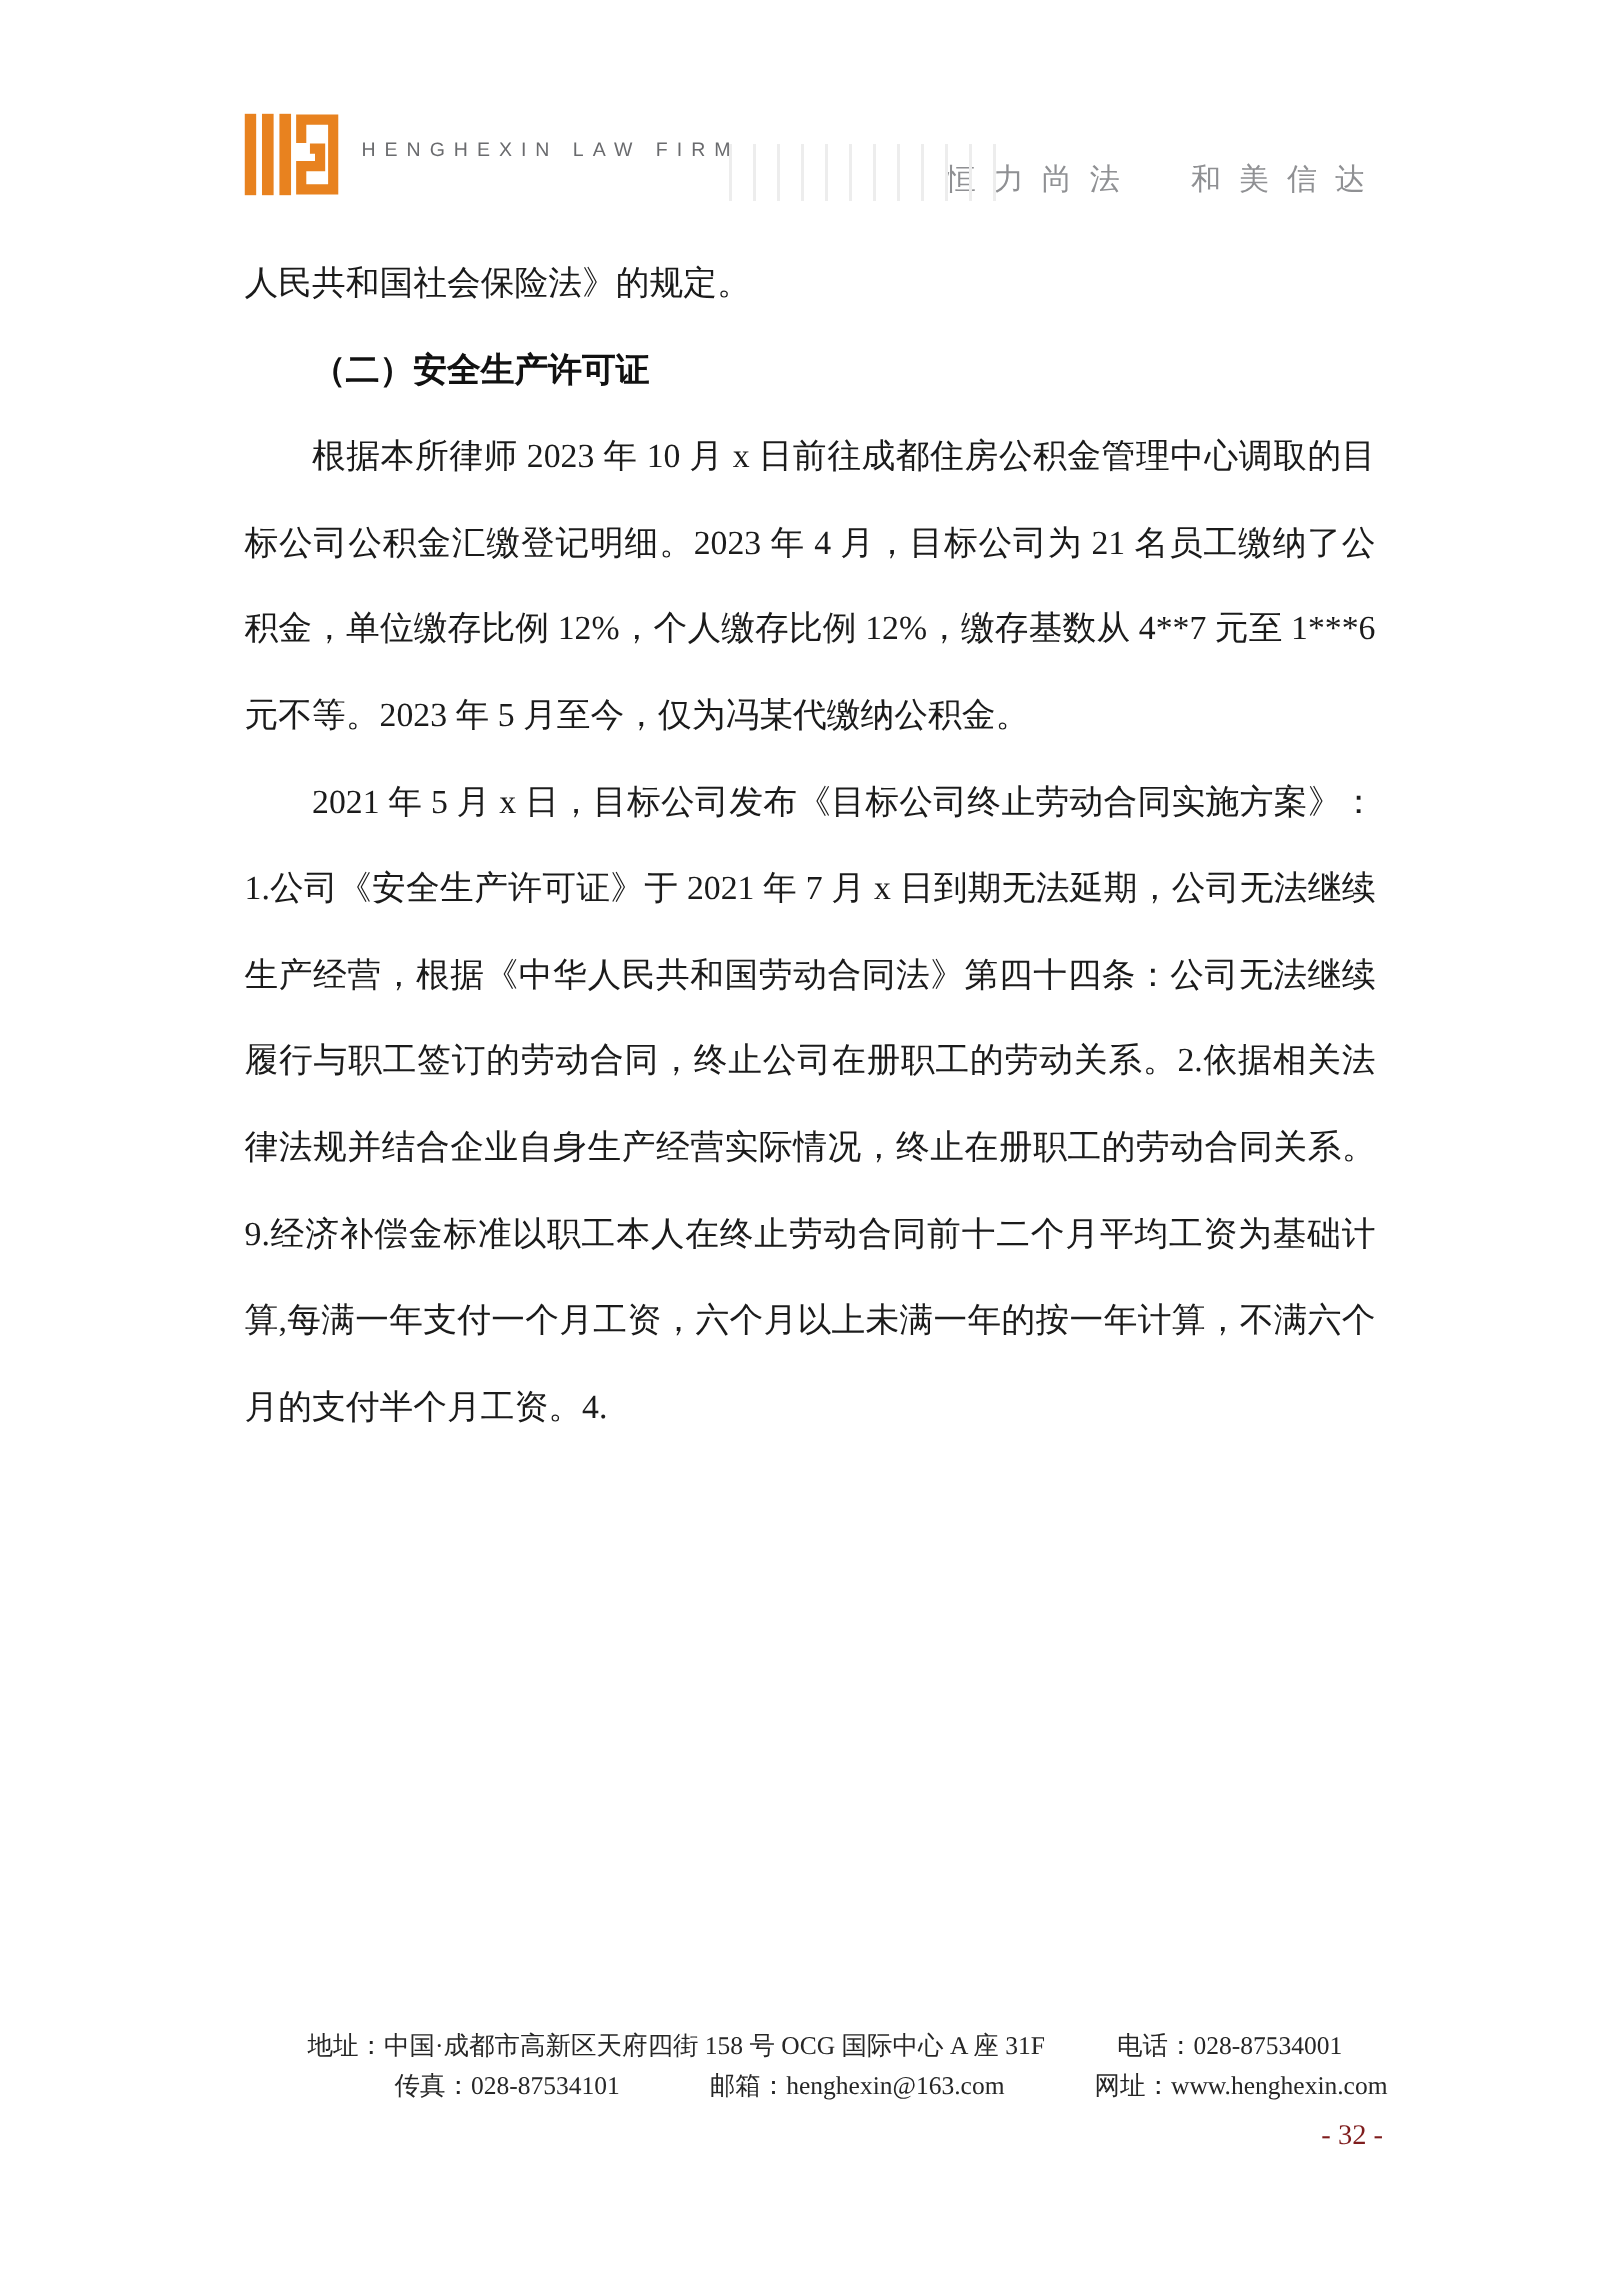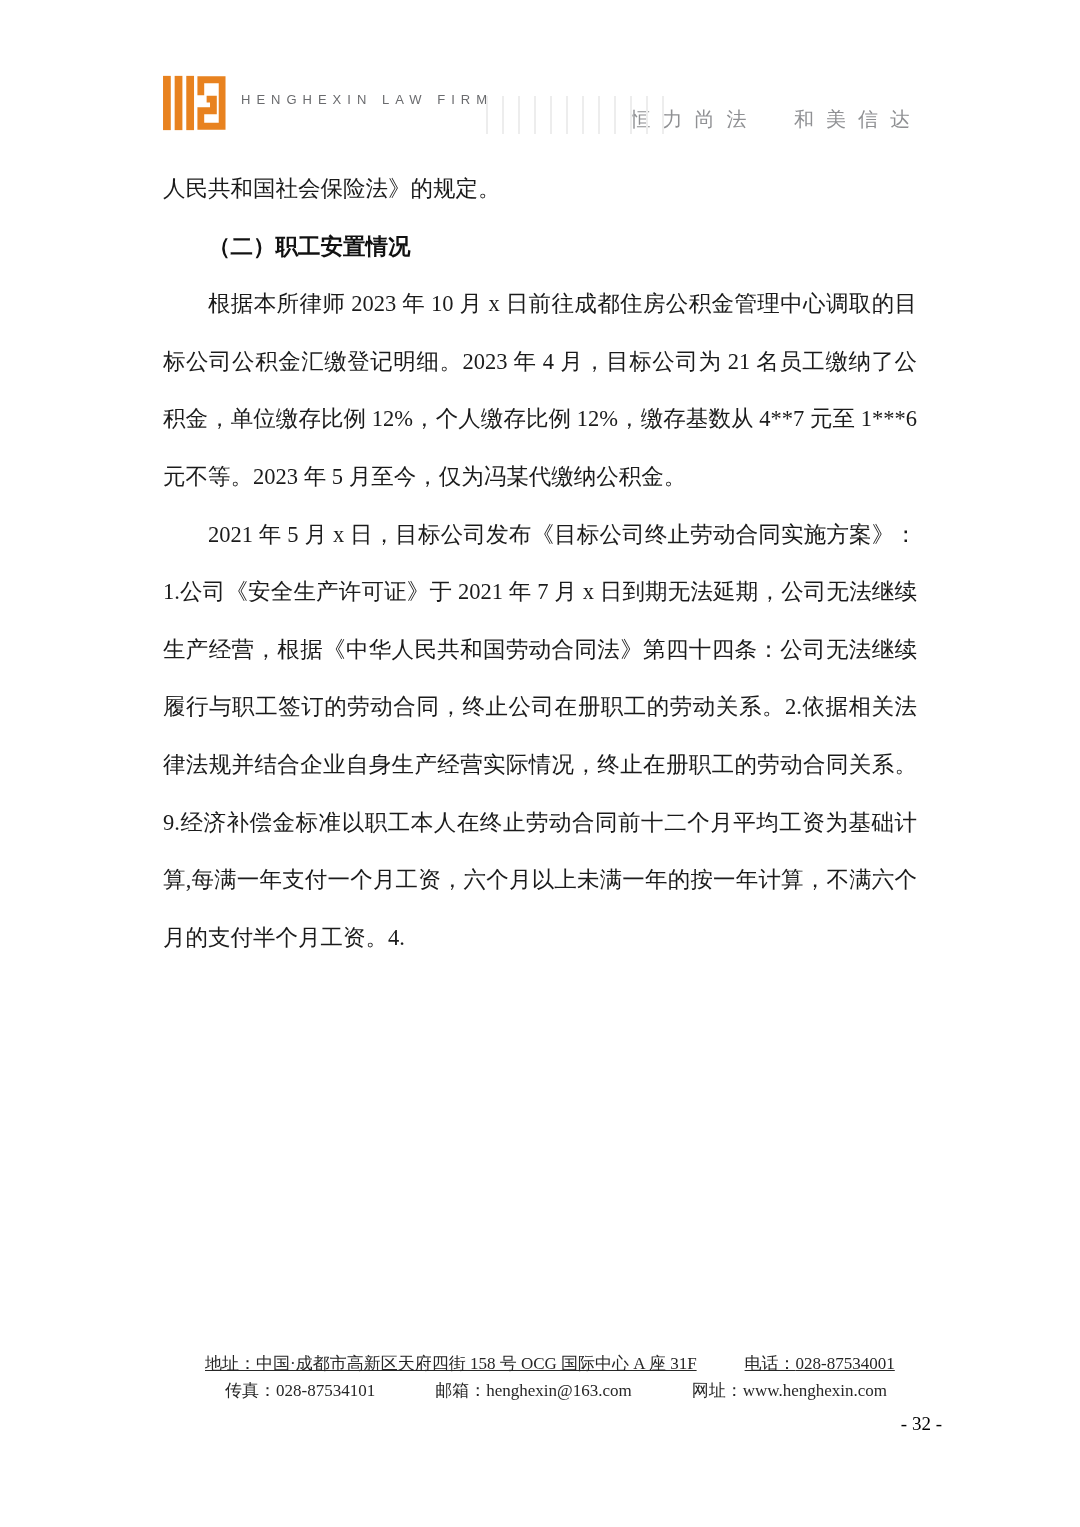--- a/index.html
+++ b/index.html
@@ -82,29 +82,29 @@
     left:205px; top:1350px;
     width:720px;
     font-size:17px;
     color:#262626;
   }
   .footer-line {
     display:flex;
     line-height:27px;
     white-space:nowrap;
   }
-  .footer-line.first  { gap:48px;text-decoration:underline; }
-  .footer-line.second { gap:60px; margin-left:20px; }
+  .footer-line.first  { gap:48px; }
+  .footer-line.second { gap:60px; margin-left:20px;justify-content:flex-end; }
   .footer-item { white-space:nowrap; }
 
   .page-number {
     position:absolute;
-    top:1413px; right:138px;
+    top:1413px; right:158px;
     font-size:19px;
-    color:#000000;
+    color:#7f1d1d;
   }
 </style>
 </head>
 <body>
 
 <div class="page">
 
   <div class="header">
     <div class="logo">
       <div class="logo-mark">
@@ -121,21 +121,21 @@
     </div>
     <div class="tagline">
       <span class="tag-left">恒力尚法</span>
       <span class="tag-right">和美信达</span>
     </div>
   </div>
   <div class="watermark-lines"></div>
 
   <div class="content">
     <p class="no-indent">人民共和国社会保险法》的规定。</p>
-    <div class="sec-heading">（二）职工安置情况</div>
+    <div class="sec-heading">（二）安全生产许可证</div>
     <p>根据本所律师 2023 年 10 月 x 日前往成都住房公积金管理中心调取的目标公司公积金汇缴登记明细。2023 年 4 月，目标公司为 21 名员工缴纳了公积金，单位缴存比例 12%，个人缴存比例 12%，缴存基数从 4**7 元至 1***6 元不等。2023 年 5 月至今，仅为冯某代缴纳公积金。</p>
     <p>2021 年 5 月 x 日，目标公司发布《目标公司终止劳动合同实施方案》：1.公司《安全生产许可证》于 2021 年 7 月 x 日到期无法延期，公司无法继续生产经营，根据《中华人民共和国劳动合同法》第四十四条：公司无法继续履行与职工签订的劳动合同，终止公司在册职工的劳动关系。2.依据相关法律法规并结合企业自身生产经营实际情况，终止在册职工的劳动合同关系。9.经济补偿金标准以职工本人在终止劳动合同前十二个月平均工资为基础计算,每满一年支付一个月工资，六个月以上未满一年的按一年计算，不满六个月的支付半个月工资。4.</p>
   </div>
 
   <div class="footer">
     <div class="footer-line first">
       <span class="footer-item"><span>地址：</span><span>中国·成都市高新区天府四街 158 号 OCG 国际中心 A 座 31F</span></span>
       <span class="footer-item"><span>电话：</span><span>028-87534001</span></span>
     </div>
     <div class="footer-line second">

